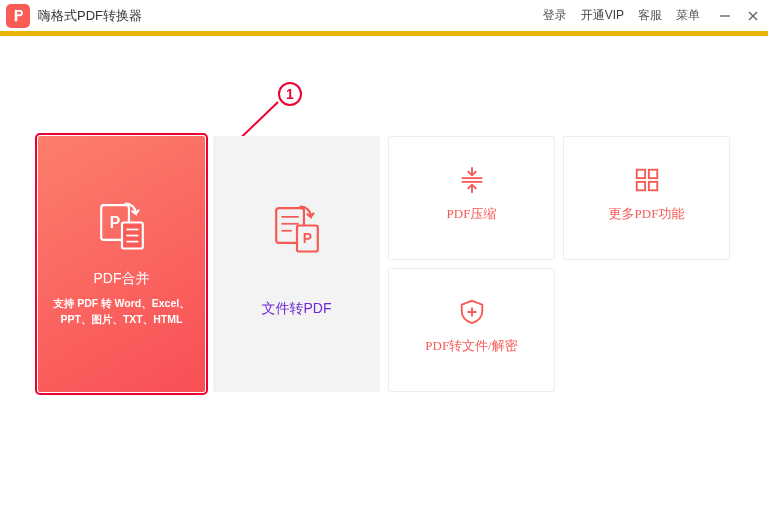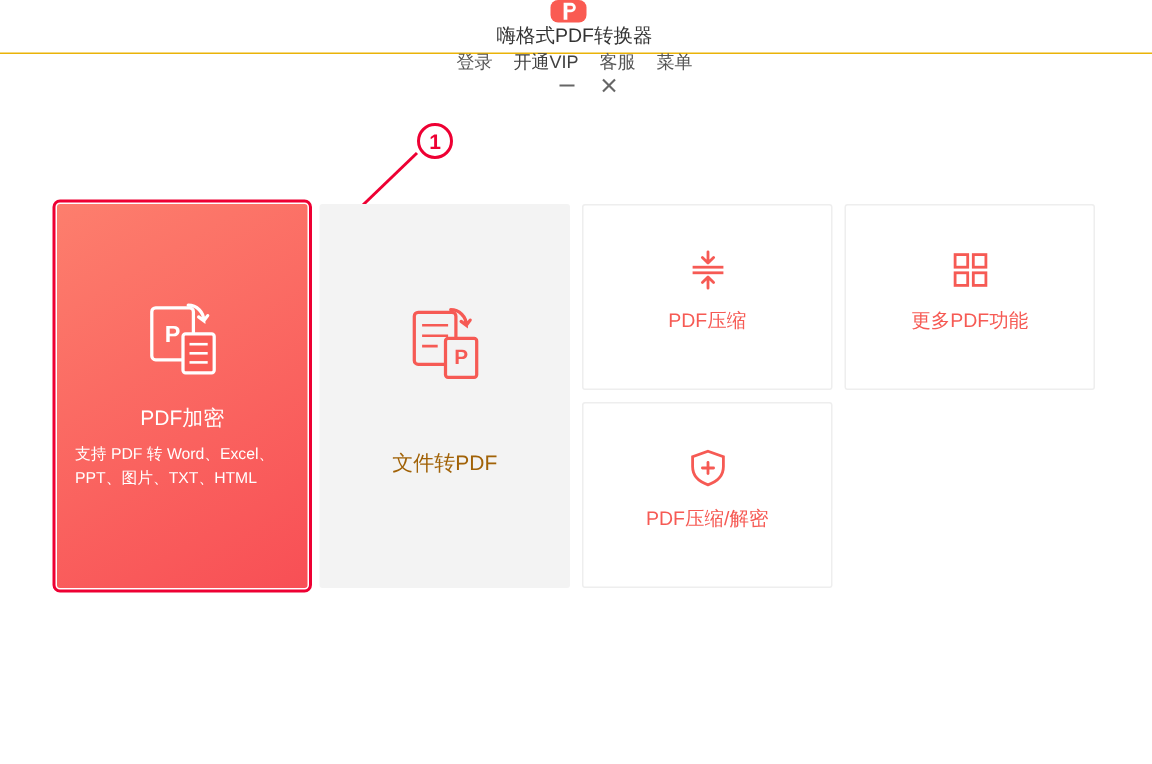--- a/index.html
+++ b/index.html
@@ -1,49 +1,49 @@
 <!DOCTYPE html>
 <html><head>
 <meta charset="utf-8">
 <style>
 * { margin: 0; padding: 0; box-sizing: border-box; }
 body { font-family: "Microsoft YaHei", sans-serif; background: #fff; width: 768px; height: 509px; overflow: hidden; position: relative; }
 
-.titlebar { height: 36px; display: flex; align-items: center; padding: 0 8px 0 6px; border-bottom: 1px solid #eab308; flex-direction: column; }
+.titlebar { height: 36px; display: flex; align-items: center; padding: 0 8px 0 6px; border-bottom: 5px solid #eab308; }
 .logo { width: 24px; height: 24px; background: #fa5b52; border-radius: 5px; display: flex; align-items: center; justify-content: center; margin-right: 8px; }
 .logo svg { width: 15px; height: 15px; }
 .app-title { font-size: 13px; color: #333; flex: 0 0 auto; }
 .titlebar-spacer { flex: 1; }
 .titlebar-links { display: flex; gap: 14px; font-size: 12px; align-items: flex-start; }
 .titlebar-links span { color: #555; cursor: pointer; }
 .titlebar-links span.vip { color: #404040; }
 .window-controls { display: flex; gap: 14px; margin-left: 18px; align-items: center; }
 .window-controls span { width: 14px; height: 14px; display: flex; align-items: center; justify-content: center; color: #666; cursor: pointer; }
 
 .content { position: relative; padding: 100px 38px 0 38px; }
 
 .annotation { position: absolute; top: 46px; left: 278px; }
 .circle-num { width: 24px; height: 24px; border: 2px solid #e03; border-radius: 50%; display: flex; align-items: center; justify-content: center; color: #e03; font-size: 14px; font-weight: bold; }
 .arrow-svg { position: absolute; top: 58px; left: 216px; }
 
 .grid { display: grid; grid-template-columns: repeat(4, 1fr); gap: 8px; }
 .card { height: 256px; border-radius: 2px; display: flex; flex-direction: column; align-items: center; justify-content: center; cursor: pointer; position: relative; }
-.card.small { height: 124px; }
+.card.small { height: 124px; font-family: Liberation Serif, serif; }
 .right-col { display: grid; grid-template-rows: 1fr 1fr; gap: 8px; }
 
 .card.active { background: linear-gradient(150deg, #fd7e6d, #f84f55); outline: 2px solid #e03; outline-offset: 1px; }
 .card.secondary { background: #f3f3f3; }
 .card.outline { background: #fff; border: 1px solid #eee; }
 
 .card-icon { width: 52px; height: 52px; margin-bottom: 18px; display: flex; align-items: center; justify-content: center; }
 .card.small .card-icon { width: 30px; height: 30px; margin-bottom: 10px; }
 .card-title { font-size: 14px; margin-bottom: 8px; }
-.card-sub { font-size: 10.5px; text-align: left; line-height: 1.5; padding: 0 12px; }
+.card-sub { font-size: 10.5px; text-align: center; line-height: 1.5; padding: 0 12px; font-weight: bold; }
 .card.active .card-title, .card.active .card-sub { color: #fff; }
-.card.secondary .card-title { color: #a16207; margin-top: 27px; }
+.card.secondary .card-title { color: #6d28d9; margin-top: 27px; }
 .card.secondary .card-sub { color: #999; }
 .card.outline .card-title { color: #f65a54; font-size: 13px; }
 </style>
 </head>
 <body>
 
 <div class="titlebar">
   <div class="logo">
     <svg viewBox="0 0 24 24">
         <path fill="#fff" d="M6 3h8a5 5 0 0 1 0 10H10v8H6V3zm4 3v4h4a2 2 0 0 0 0-4h-4z"></path>
@@ -92,21 +92,21 @@
         <svg viewBox="0 0 60 60" width="52" height="52">
           <rect x="6" y="6" width="32" height="40" rx="3" fill="none" stroke="#fff" stroke-width="2.5"></rect>
           <text x="22" y="32" text-anchor="middle" fill="#fff" font-size="18" font-weight="bold">P</text>
           <path d="M34 4 a12 12 0 0 1 12 12 l-4 -3 m4 3 l3 -4" fill="none" stroke="#fff" stroke-width="2.5" stroke-linecap="round"></path>
           <rect x="30" y="26" width="24" height="30" rx="2" fill="#f95b55" stroke="#fff" stroke-width="2.5"></rect>
           <line x1="35" y1="34" x2="49" y2="34" stroke="#fff" stroke-width="2"></line>
           <line x1="35" y1="41" x2="49" y2="41" stroke="#fff" stroke-width="2"></line>
           <line x1="35" y1="48" x2="49" y2="48" stroke="#fff" stroke-width="2"></line>
         </svg>
       </div>
-      <div class="card-title">PDF加密</div>
+      <div class="card-title">PDF合并</div>
       <div class="card-sub">支持 PDF 转 Word、Excel、PPT、图片、TXT、HTML</div>
     </div>
 
     <div class="card secondary">
       <div class="card-icon">
         <svg viewBox="0 0 60 60" width="52" height="52">
           <rect x="6" y="6" width="32" height="40" rx="3" fill="none" stroke="#f65a54" stroke-width="2.5"></rect>
           <line x1="12" y1="16" x2="32" y2="16" stroke="#f65a54" stroke-width="2"></line>
           <line x1="12" y1="24" x2="32" y2="24" stroke="#f65a54" stroke-width="2"></line>
           <line x1="12" y1="32" x2="24" y2="32" stroke="#f65a54" stroke-width="2"></line>
@@ -131,21 +131,21 @@
         <div class="card-title">PDF压缩</div>
       </div>
       <div class="card outline small">
         <div class="card-icon">
           <svg viewBox="0 0 30 30" width="28" height="28">
             <path d="M15 3 L26 7 v7 c0 7 -5 11 -11 13 c-6 -2 -11 -6 -11 -13 V7 Z" fill="none" stroke="#f65a54" stroke-width="2"></path>
             <line x1="15" y1="11" x2="15" y2="19" stroke="#f65a54" stroke-width="2" stroke-linecap="round"></line>
             <line x1="11" y1="15" x2="19" y2="15" stroke="#f65a54" stroke-width="2" stroke-linecap="round"></line>
           </svg>
         </div>
-        <div class="card-title">PDF压缩/解密</div>
+        <div class="card-title">PDF转文件/解密</div>
       </div>
     </div>
 
     <div class="right-col">
       <div class="card outline small">
         <div class="card-icon">
           <svg viewBox="0 0 30 30" width="28" height="28">
             <rect x="4" y="4" width="9" height="9" fill="none" stroke="#f65a54" stroke-width="2"></rect>
             <rect x="17" y="4" width="9" height="9" fill="none" stroke="#f65a54" stroke-width="2"></rect>
             <rect x="4" y="17" width="9" height="9" fill="none" stroke="#f65a54" stroke-width="2"></rect>

